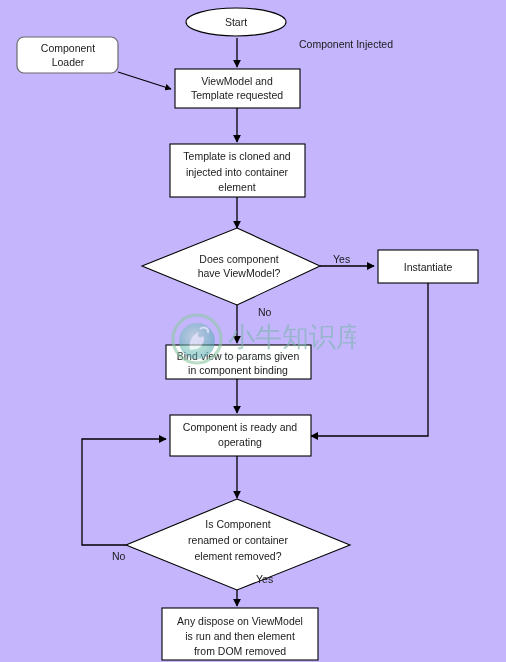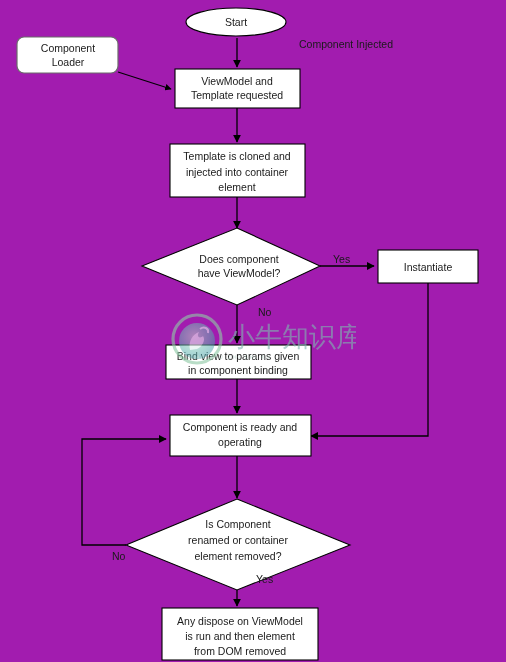--- a/index.html
+++ b/index.html
@@ -7,21 +7,21 @@
     padding: 0;
     background: #ffffff;
   }
   body {
     font-family: "Liberation Sans", sans-serif;
   }
   #flowchart-root {
     position: relative;
     width: 506px;
     height: 662px;
-    background: #a21caf;
+    background: #c4b5fd;
     overflow: hidden;
   }
   #flow-svg {
     position: absolute;
     left: 0;
     top: 0;
     width: 506px;
     height: 662px;
   }
   .node-text {

